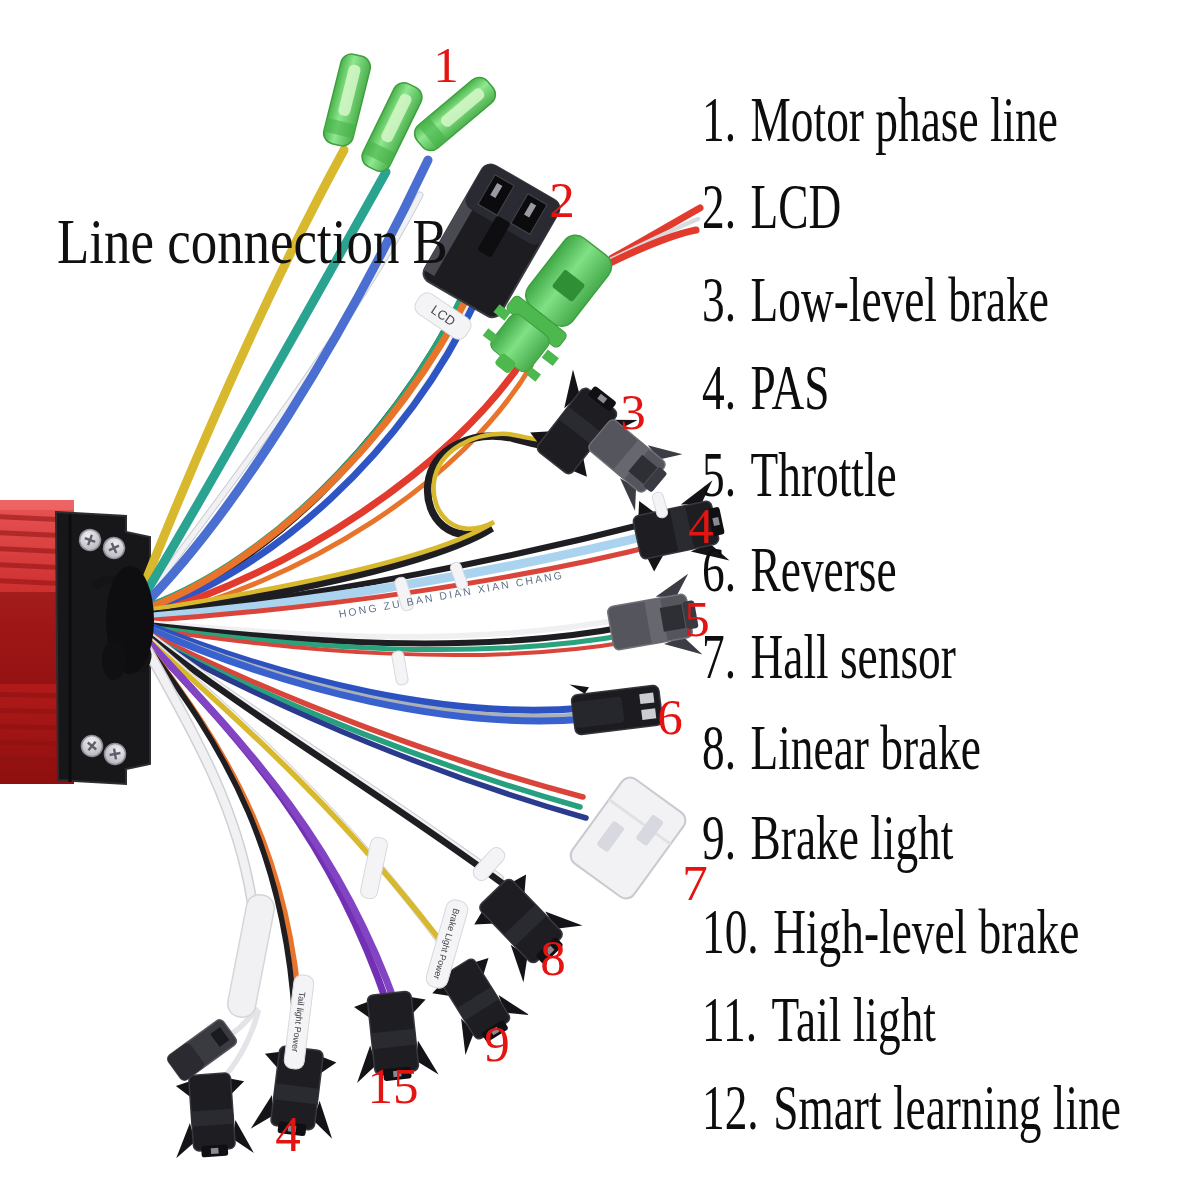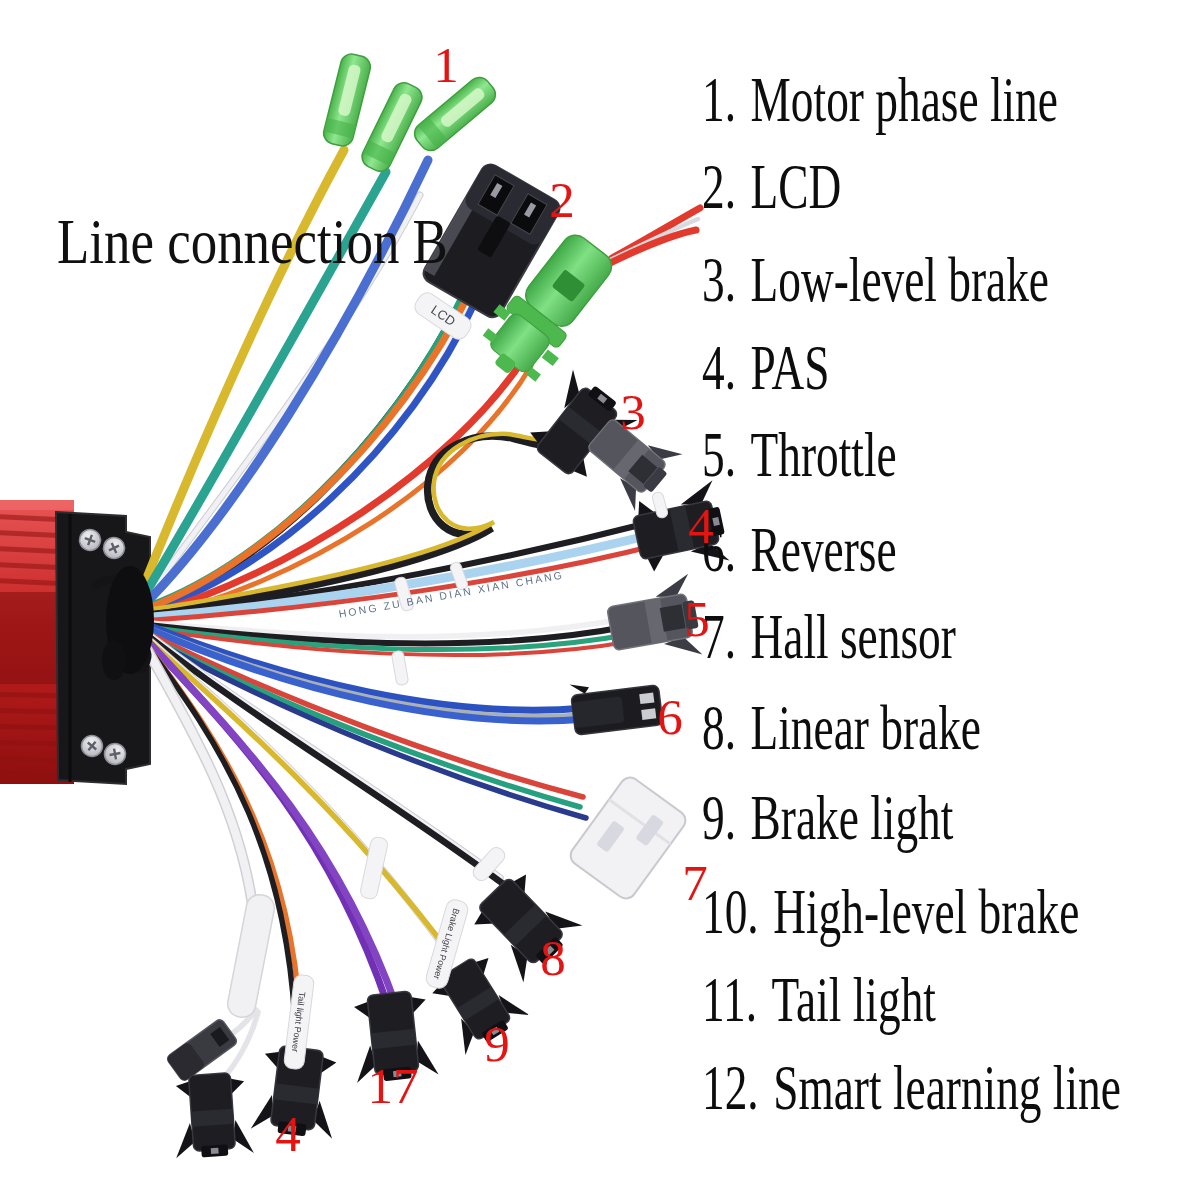--- a/index.html
+++ b/index.html
@@ -1,21 +1,21 @@
 <!DOCTYPE html>
 <html><head>
 <meta charset="utf-8">
 <style>
   html,body{margin:0;padding:0;background:#fff;}
   .stage{position:relative;width:1200px;height:1200px;background:#fff;overflow:hidden;
          font-family:"Liberation Serif",serif;}
   .stage svg{position:absolute;left:0;top:0;}
   .title{position:absolute;left:57px;top:206px;font-size:63px;color:#101010;
          white-space:nowrap;transform:scaleX(.84);transform-origin:0 0;z-index:5;}
-  .legend{position:absolute;inset:0;z-index:5;}
+  .legend{position:absolute;inset:0;z-index:5;margin-top:20px;}
   .legend-item{position:absolute;left:702px;font-size:63px;line-height:72px;color:#0d0d0d;
          white-space:nowrap;transform:scaleX(.72);transform-origin:0 0;}
   .legend-item .num{margin-right:.32em;}
   .callout{position:absolute;font-size:51px;color:#e31412;white-space:nowrap;
          transform:translate(-50%,-50%);z-index:6;}
 </style>
 </head>
 <body>
 
 <div class="stage">
@@ -295,17 +295,17 @@
 
 <span class="callout" style="left:446px;top:65px">1</span>
 <span class="callout" style="left:562px;top:200px">2</span>
 <span class="callout" style="left:633px;top:412px">3</span>
 <span class="callout" style="left:701px;top:526px">4</span>
 <span class="callout" style="left:697px;top:619px">5</span>
 <span class="callout" style="left:670px;top:717px">6</span>
 <span class="callout" style="left:695px;top:883px">7</span>
 <span class="callout" style="left:553px;top:958px">8</span>
 <span class="callout" style="left:497px;top:1044px">9</span>
-<span class="callout" style="left:393px;top:1086px">17</span>
+<span class="callout" style="left:393px;top:1086px">15</span>
 <span class="callout" style="left:288px;top:1134px">4</span>
 <span class="callout" style="left:196px;top:1232px">12</span>
 
 </div>
 
 </body></html>

